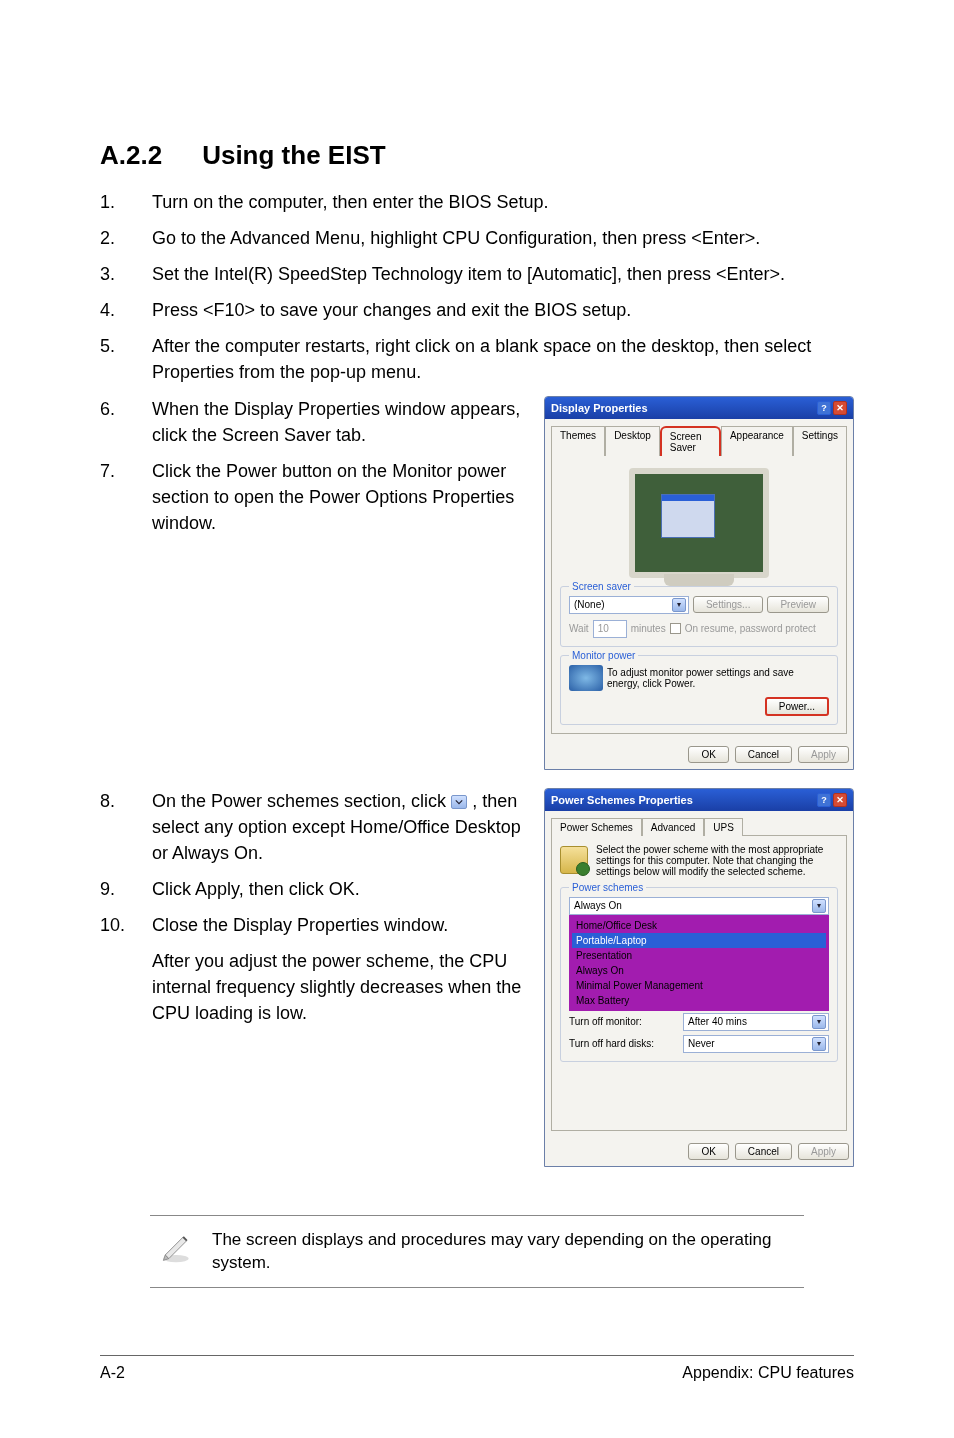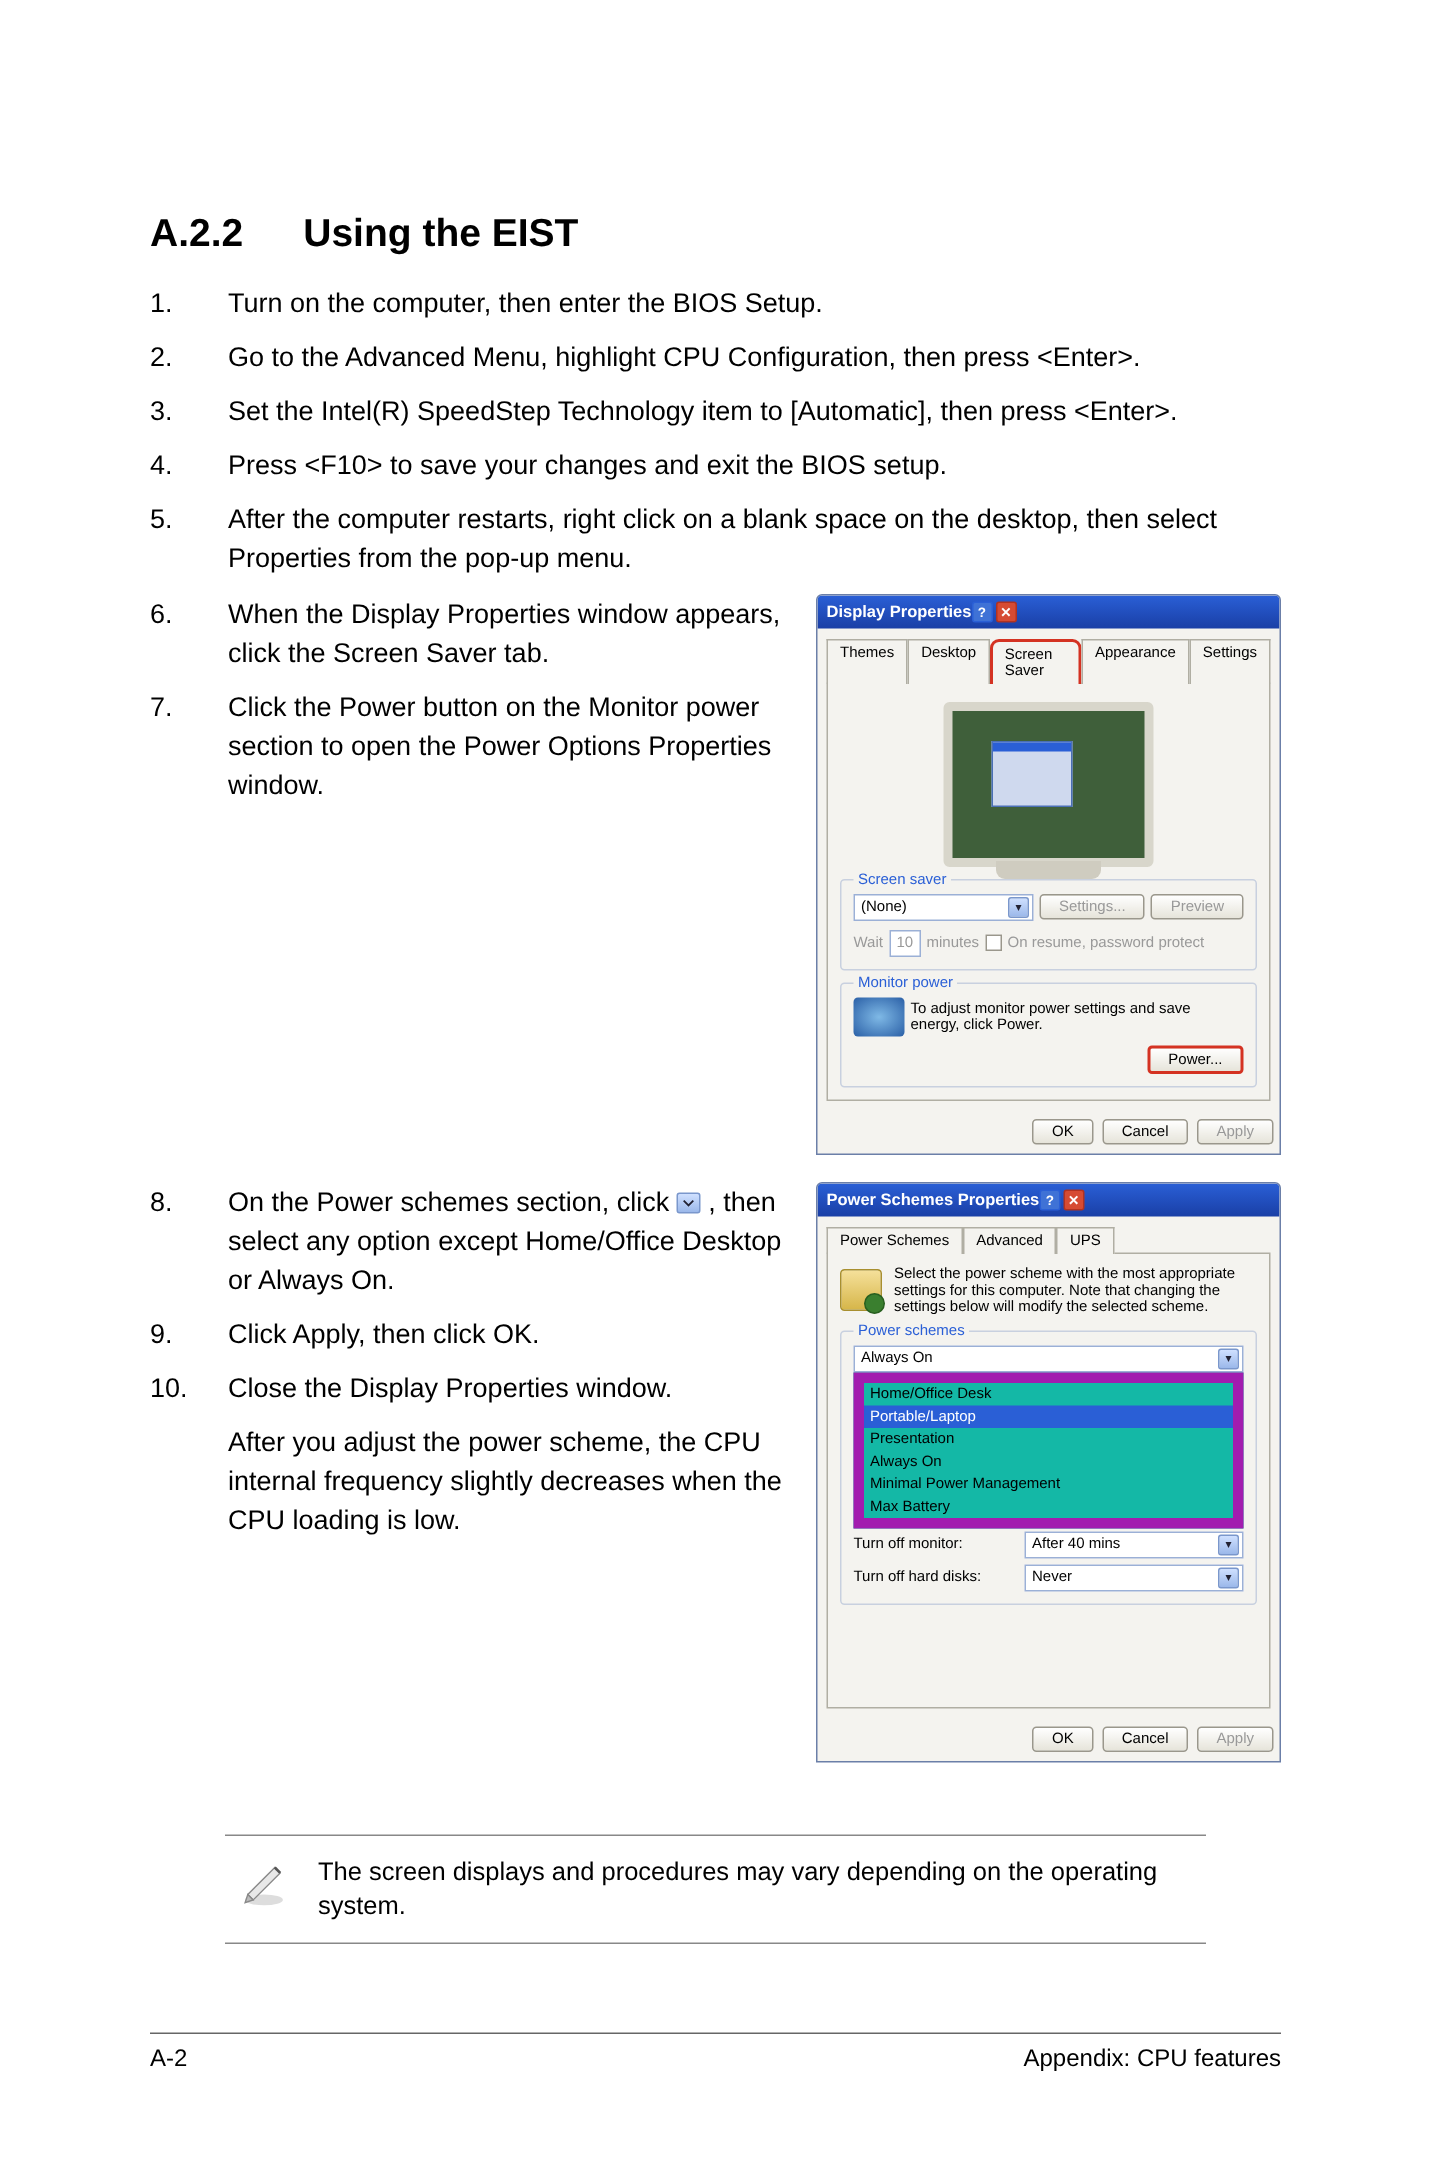--- a/index.html
+++ b/index.html
@@ -55,20 +55,21 @@
     border-radius: 4px 4px 0 0;
     overflow: hidden;
   }
   .titlebar {
     background: linear-gradient(to bottom, #2a5fd6, #1a3fa6);
     color: #fff;
     font-weight: bold;
     font-size: 11px;
     padding: 4px 6px;
     display: flex;
+    justify-content: space-between;
     align-items: center;
   }
   .titlebtns { display:flex; gap:2px; }
   .tbtn { width:14px; height:14px; background:#d64b33; border:1px solid #b03222; border-radius:2px; display:flex; align-items:center; justify-content:center; color:#fff; font-size:9px; }
   .tbtn.help { background:#3f72d6; border-color:#2a5fd6; }
   .tabstrip { display:flex; padding: 6px 6px 0 6px; gap:0; font-size:10px; }
   .tab { padding: 3px 8px; border:1px solid #b0aea3; border-bottom:none; background:#f4f3ef; position:relative; top:1px; }
   .tab.sel { background:#f4f3ef; z-index:2; }
   .tab.hl-red { border:2px solid #d43222; border-bottom:none; border-radius:6px 6px 0 0; }
   .tabpanel { border:1px solid #b0aea3; margin:0 6px 6px 6px; padding:8px; background:#f4f3ef; }
@@ -85,21 +86,21 @@
   .fieldset .inner { margin-top:-10px; }
   .row-in { display:flex; align-items:center; gap:4px; }
   .winbtn { background:linear-gradient(#fff,#e6e4da); border:1px solid #9a978c; border-radius:3px; padding:2px 12px; font-size:10px; }
   .winbtn.hl { border:2px solid #d43222; }
   .dd { border:1px solid #9bb0d6; background:#fff; height:18px; display:flex; align-items:center; padding:0 2px 0 4px; }
   .dd .arrow { margin-left:auto; width:14px; height:14px; background:linear-gradient(#cfe0ff,#9bb8ea); border:1px solid #7a97cc; display:flex; align-items:center; justify-content:center; font-size:8px; color:#223; border-radius:2px; }
   .chk { width:11px; height:11px; border:1px solid #9a978c; background:#fff; }
   .btnrow { display:flex; justify-content:flex-end; gap:6px; padding:6px 4px; }
   .faded { color:#999; }
 
-  .dd-open { border:7px solid #a21caf; background:#14b8a6; }
+  .dd-open { border:3px solid #a21caf; background:#a21caf; }
   .dd-open .opt { padding:2px 4px; font-size:10px; }
   .dd-open .opt.sel { background:#2a5fd6; color:#fff; }
 
   .noteblock {
     margin: 30px 50px 0 50px;
     border-top: 1px solid #888;
     border-bottom: 1px solid #888;
     padding: 12px 8px;
     display:flex;
     gap: 18px;
@@ -195,21 +196,21 @@
               <div class="row-in">
                 <div class="dd" style="flex:1">
                   <span>(None)</span>
                   <span class="arrow">▾</span>
                 </div>
                 <button class="winbtn faded">Settings...</button>
                 <button class="winbtn faded">Preview</button>
               </div>
               <div class="row-in faded" style="margin-top:6px">
                 <span>Wait</span>
-                <span class="dd" style="width:21px">
+                <span class="dd" style="width:34px">
                     <span>10</span>
                   </span>
                 <span>minutes</span>
                 <span class="chk"></span>
                 <span>On resume, password protect</span>
               </div>
             </div>
           </div>
           <div class="fieldset">
             <span class="legend">Monitor power</span>

